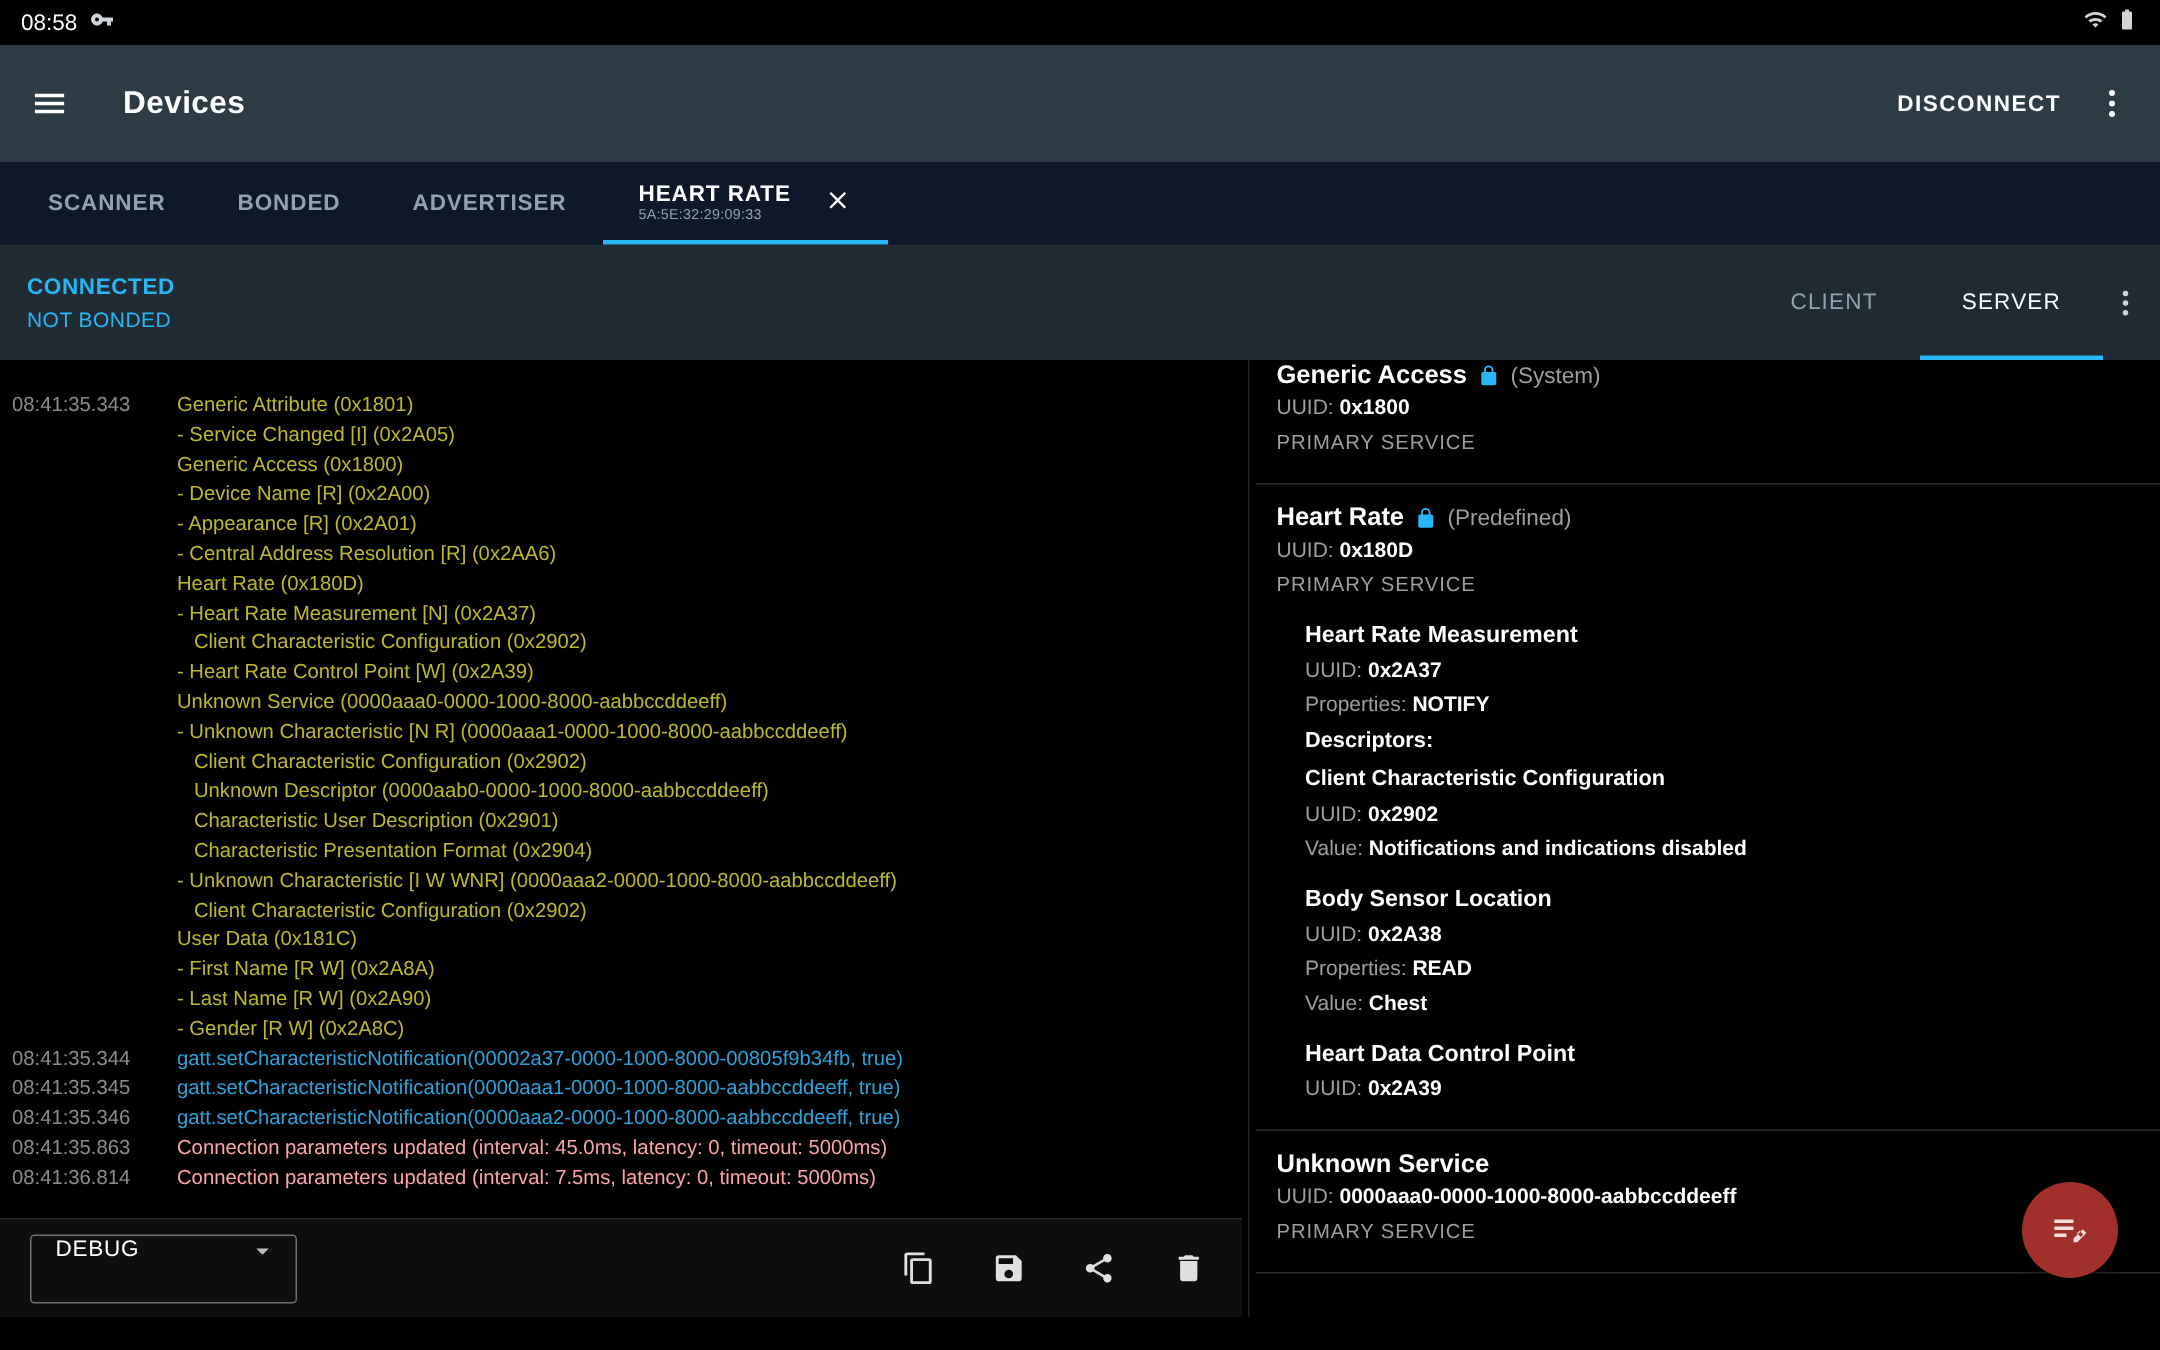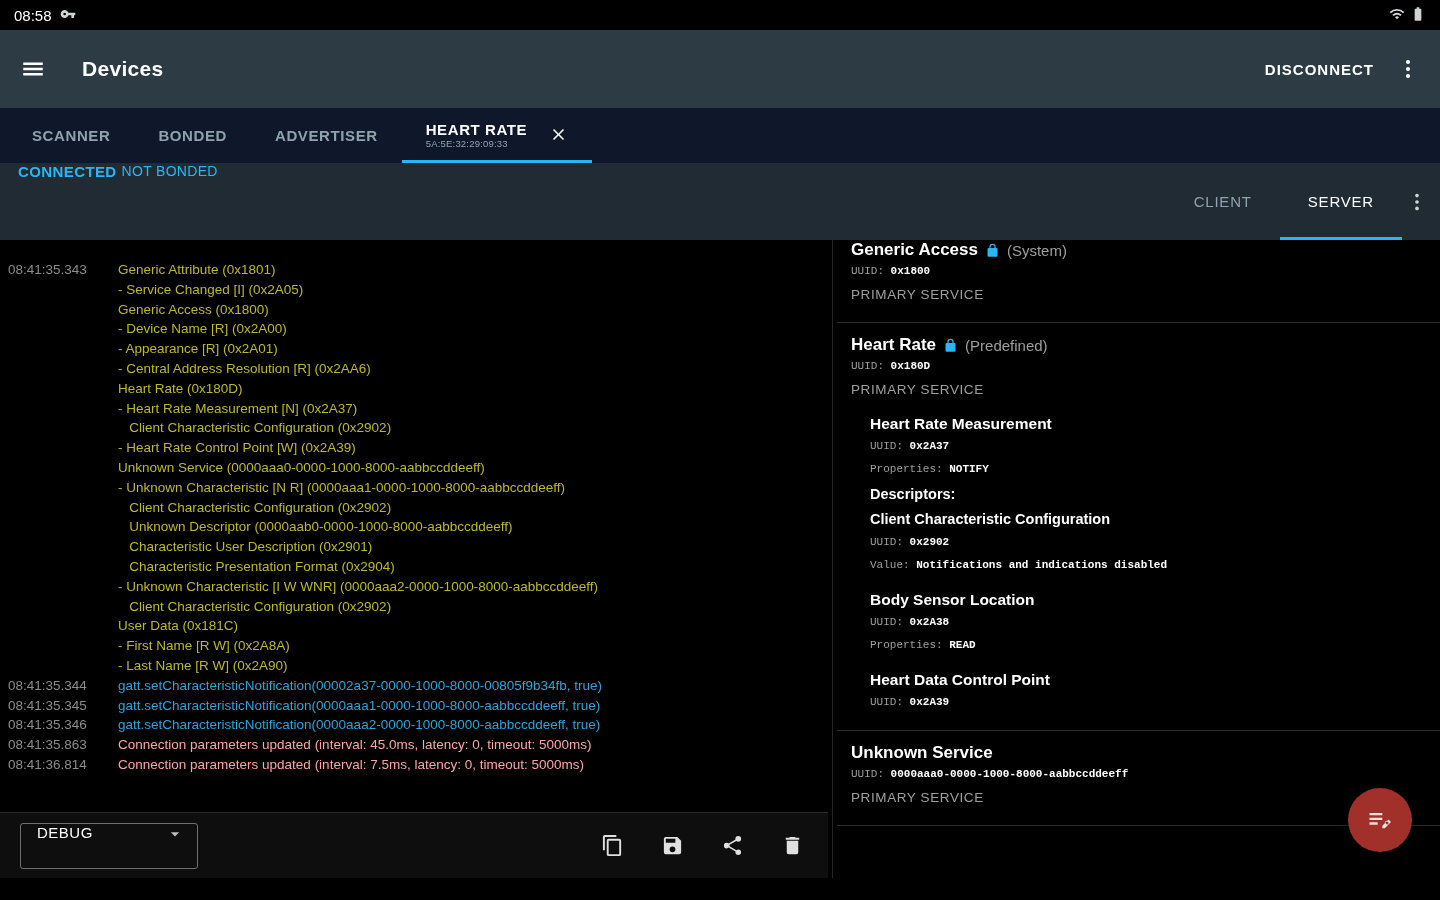--- a/index.html
+++ b/index.html
@@ -30,21 +30,21 @@
     font-size:15px; font-weight:bold; letter-spacing:.6px; cursor:pointer; }
   .tab.active { color:#fff; }
   .tab.active::after { content:''; position:absolute; left:0; right:0; bottom:0; height:3px; background:#29b6f6; }
   .tab-label-col { display:flex; flex-direction:column; line-height:1.15; }
   .tab-subtitle { font-size:9.5px; color:#8fa3ad; font-weight:normal; letter-spacing:.2px; }
   .tab-close { margin-left:22px; }
   .tab-close svg { width:19px; height:19px; fill:#fff; }
 
   
   .sub-header { height:77px; background:#202b33; display:flex; align-items:stretch; flex:0 0 auto; }
-  .conn-block { display:flex; flex-direction:row; justify-content:center; padding-left:18px; gap:5px; }
+  .conn-block { display:flex; flex-direction:column; justify-content:center; padding-left:18px; gap:5px; }
   .conn-status { color:#29b6f6; font-size:15px; font-weight:bold; letter-spacing:.4px; }
   .conn-bond { color:#29b6f6; font-size:14px; letter-spacing:.3px; }
   .sub-header .spacer { flex:1; }
   .view-tab { position:relative; display:flex; align-items:center; padding:0 28px; font-size:15px;
     font-weight:normal; letter-spacing:.8px; color:#8fa3ad; cursor:pointer; }
   .view-tab.active { color:#fff; }
   .view-tab.active::after { content:''; position:absolute; left:0; right:0; bottom:0; height:3px; background:#29b6f6; }
   .sub-overflow { display:flex; align-items:center; padding:0 12px 0 4px; cursor:pointer; }
   .sub-overflow svg { width:22px; height:22px; fill:#cfd4d6; }
 
@@ -71,21 +71,21 @@
   .v-divider { width:1px; background:#242424; margin:0 4px; }
 
   
   .server-panel { flex:1; position:relative; overflow:hidden; }
   .server-list { margin-top:-12px; }
   .svc { padding:12px 16px 16px 14px; cursor:pointer; }
   .svc-title { display:flex; align-items:center; gap:7px; }
   .svc-name { color:#fff; font-size:17px; font-weight:bold; }
   .lock-icon svg { width:15px; height:15px; fill:#29b6f6; display:block; }
   .svc-badge { color:#9e9e9e; font-size:15px; }
-  .kv-row { line-height:23px; font-size:11px;font-family:Liberation Mono, monospace; }
+  .kv-row { line-height:23px; font-size:14px; }
   .kv-label { color:#9e9e9e; }
   .kv-value { color:#fff; font-weight:bold; }
   .svc-type { color:#9e9e9e; font-size:13.5px; letter-spacing:.6px; line-height:23px; }
   .chr { margin-left:19px; margin-top:11px; }
   .chr-name { color:#fff; font-size:15.5px; font-weight:bold; line-height:23px; margin-top:3px; }
   .desc-label { color:#fff; font-size:14.5px; font-weight:bold; line-height:23px; margin-top:2px; }
   .divider { height:1px; background:#2c2c2c; }
 
   .fab { position:absolute; right:28px; bottom:26px; width:64px; height:64px; border-radius:50%;
     background:#a1302a; display:flex; align-items:center; justify-content:center; cursor:pointer;
@@ -203,20 +203,21 @@
           <div class="log-line"><span class="log-time"></span><span class="log-text lv-verbose">- Unknown Characteristic [N R] (0000aaa1-0000-1000-8000-aabbccddeeff)</span></div>
           <div class="log-line"><span class="log-time"></span><span class="log-text lv-verbose">   Client Characteristic Configuration (0x2902)</span></div>
           <div class="log-line"><span class="log-time"></span><span class="log-text lv-verbose">   Unknown Descriptor (0000aab0-0000-1000-8000-aabbccddeeff)</span></div>
           <div class="log-line"><span class="log-time"></span><span class="log-text lv-verbose">   Characteristic User Description (0x2901)</span></div>
           <div class="log-line"><span class="log-time"></span><span class="log-text lv-verbose">   Characteristic Presentation Format (0x2904)</span></div>
           <div class="log-line"><span class="log-time"></span><span class="log-text lv-verbose">- Unknown Characteristic [I W WNR] (0000aaa2-0000-1000-8000-aabbccddeeff)</span></div>
           <div class="log-line"><span class="log-time"></span><span class="log-text lv-verbose">   Client Characteristic Configuration (0x2902)</span></div>
           <div class="log-line"><span class="log-time"></span><span class="log-text lv-verbose">User Data (0x181C)</span></div>
           <div class="log-line"><span class="log-time"></span><span class="log-text lv-verbose">- First Name [R W] (0x2A8A)</span></div>
           <div class="log-line"><span class="log-time"></span><span class="log-text lv-verbose">- Last Name [R W] (0x2A90)</span></div>
+          <div class="log-line"><span class="log-time"></span><span class="log-text lv-verbose">- Gender [R W] (0x2A8C)</span></div>
           <div class="log-line"><span class="log-time">08:41:35.344</span><span class="log-text lv-debug">gatt.setCharacteristicNotification(00002a37-0000-1000-8000-00805f9b34fb, true)</span></div>
           <div class="log-line"><span class="log-time">08:41:35.345</span><span class="log-text lv-debug">gatt.setCharacteristicNotification(0000aaa1-0000-1000-8000-aabbccddeeff, true)</span></div>
           <div class="log-line"><span class="log-time">08:41:35.346</span><span class="log-text lv-debug">gatt.setCharacteristicNotification(0000aaa2-0000-1000-8000-aabbccddeeff, true)</span></div>
           <div class="log-line"><span class="log-time">08:41:35.863</span><span class="log-text lv-info">Connection parameters updated (interval: 45.0ms, latency: 0, timeout: 5000ms)</span></div>
           <div class="log-line"><span class="log-time">08:41:36.814</span><span class="log-text lv-info">Connection parameters updated (interval: 7.5ms, latency: 0, timeout: 5000ms)</span></div>
         </div>
       <div class="log-toolbar">
         <div class="spinner">
           <span>DEBUG</span>
           <span class="spacer"></span>
@@ -285,20 +286,21 @@
               <div class="kv-row"><span class="kv-label">Properties: </span><span class="kv-value">NOTIFY</span></div>
               <div class="desc-label">Descriptors:</div>
               <div class="desc-label">Client Characteristic Configuration</div>
               <div class="kv-row"><span class="kv-label">UUID: </span><span class="kv-value">0x2902</span></div>
               <div class="kv-row"><span class="kv-label">Value: </span><span class="kv-value">Notifications and indications disabled</span></div>
             </div>
             <div class="chr">
               <div class="chr-name">Body Sensor Location</div>
               <div class="kv-row"><span class="kv-label">UUID: </span><span class="kv-value">0x2A38</span></div>
               <div class="kv-row"><span class="kv-label">Properties: </span><span class="kv-value">READ</span></div>
+              <div class="kv-row"><span class="kv-label">Value: </span><span class="kv-value">Chest</span></div>
             </div>
             <div class="chr">
               <div class="chr-name">Heart Data Control Point</div>
               <div class="kv-row"><span class="kv-label">UUID: </span><span class="kv-value">0x2A39</span></div>
             </div>
           </div>
           <div class="divider"></div>
           <div class="svc">
             <div class="svc-title">
               <span class="svc-name">Unknown Service</span>

